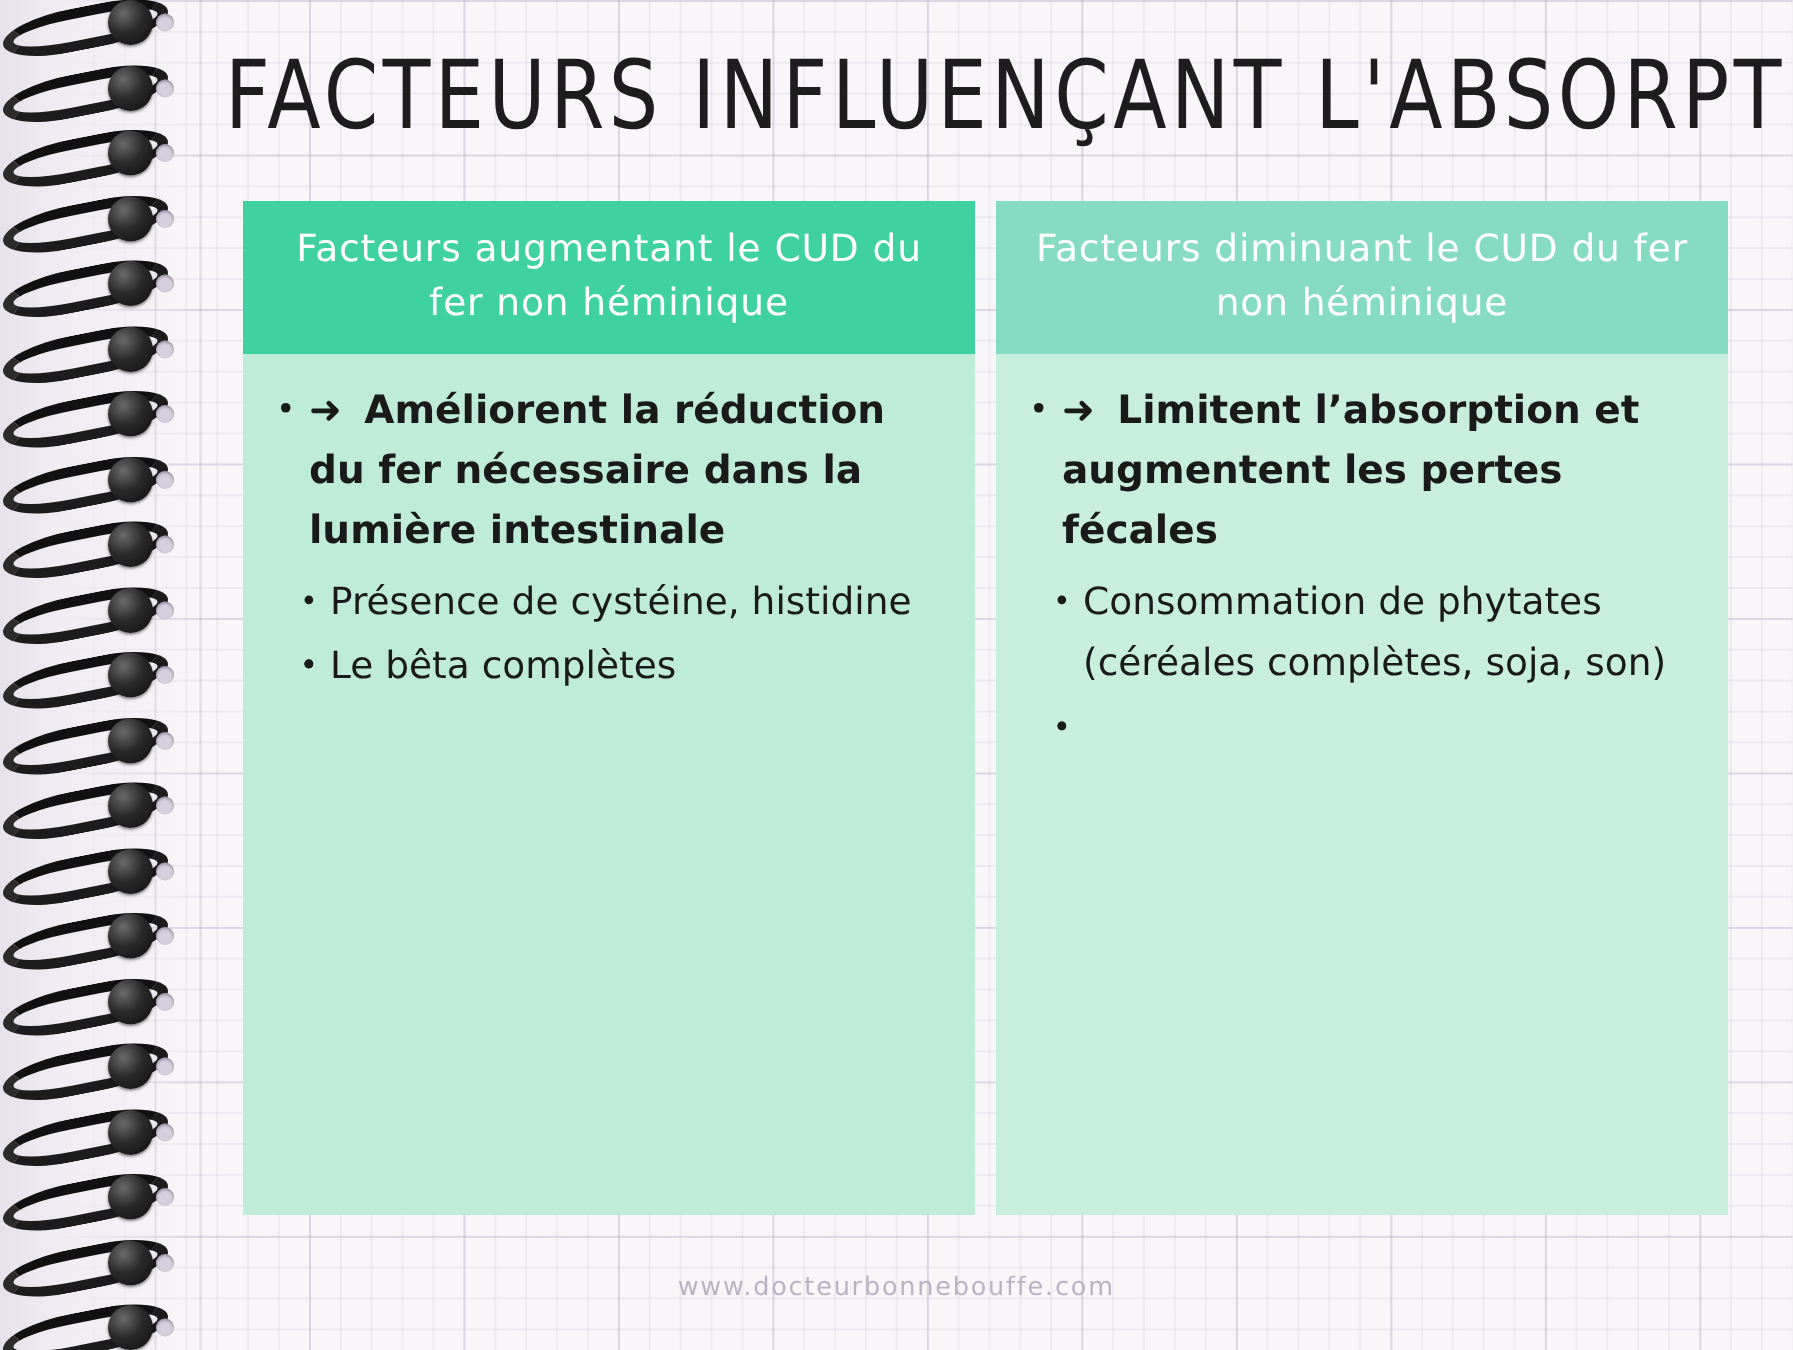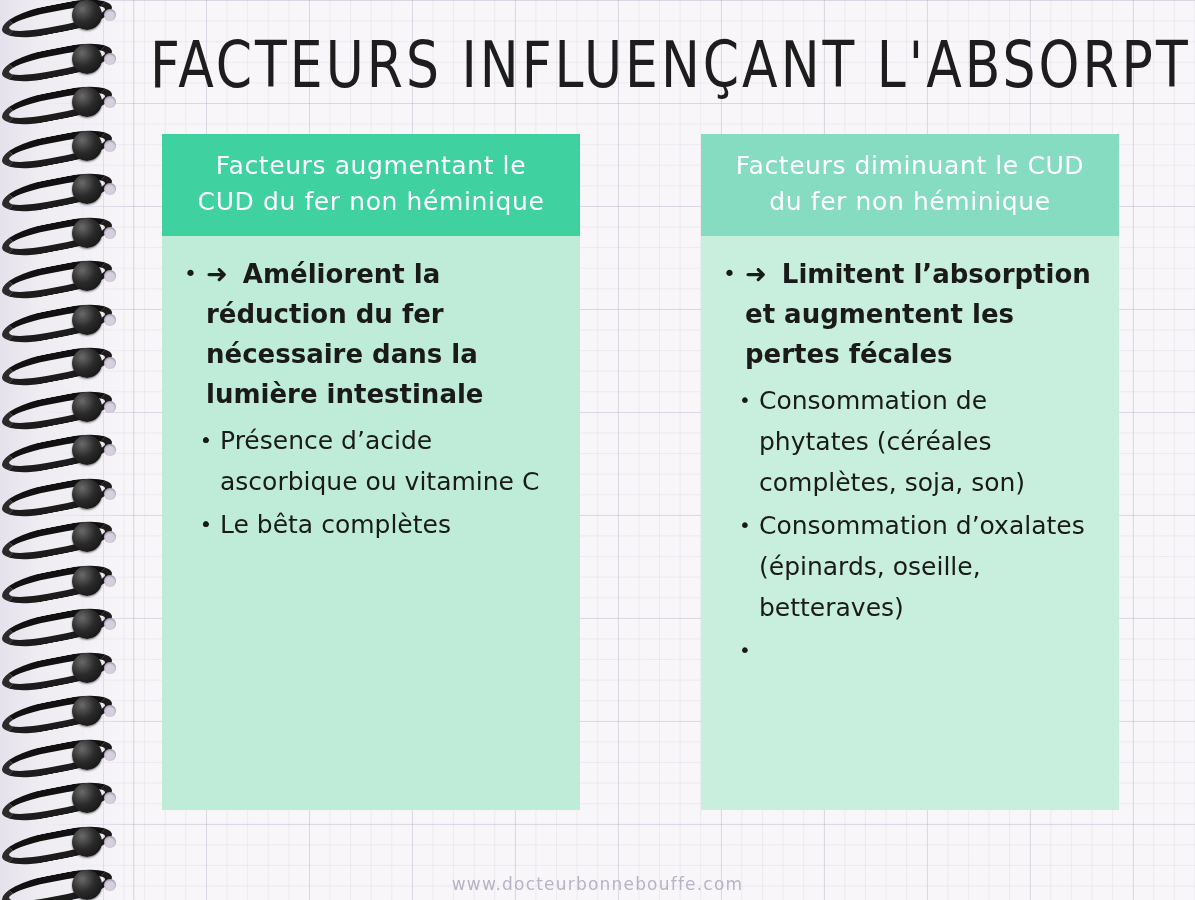--- a/index.html
+++ b/index.html
@@ -100,24 +100,24 @@
     font-weight: 400;
     transform: scaleY(1.22);
     transform-origin: top center;
     white-space: nowrap;
   }
 
   
   .column {
     position: absolute;
     top: 134px;
-    width: 418px;
+    width: 488px;
   }
   #col-left  { left: 162px; }
-  #col-right { left: 701px; }
+  #col-right { left: 664px; }
 
   .col-header {
     box-sizing: border-box;
     width: 100%;
     padding: 14px 26px 16px;
     text-align: center;
     color: #ffffff;
     font-size: 25px;
     line-height: 36px;
     letter-spacing: 0.6px;
@@ -177,21 +177,21 @@
     font-size: 20px;
     line-height: 41px;
   }
   #col-left ul.lvl2  { margin-left: 14px; }
   #col-right ul.lvl2 { margin-left: 14px; }
 
   
   #footer {
     position: absolute;
     left: 0;
-    top: 874px;
+    top: 848px;
     width: 1195px;
     text-align: center;
     font-size: 17px;
     letter-spacing: 1.2px;
     color: #b9b2c4;
   }
 </style>
 </head>
 <body>
 
@@ -316,24 +316,24 @@
       <ul class="lvl1">
         <li class="lvl1">
           <span class="bullet">•</span>
           <span class="arrow">➜</span>
           <span>Améliorent la réduction du fer nécessaire dans la lumière intestinale</span>
         </li>
       </ul>
       <ul class="lvl2">
         <li class="lvl2">
           <span class="bullet">•</span>
-        </li>
-        <li class="lvl2">
-          <span class="bullet">•</span>
-          <span>Présence d’acide ascorbique ou vitamine C</span>
+          <span>Présence de cystéine, histidine</span>
+        </li>
+        <li class="lvl2">
+          <span class="bullet">•</span>
         </li>
         <li class="lvl2">
           <span class="bullet">•</span>
         </li>
         <li class="lvl2">
           <span class="bullet">•</span>
           <span>Le bêta complètes</span>
         </li>
       </ul>
     </div>
@@ -349,21 +349,20 @@
           <span>Limitent l’absorption et augmentent les pertes fécales</span>
         </li>
       </ul>
       <ul class="lvl2">
         <li class="lvl2">
           <span class="bullet">•</span>
           <span>Consommation de phytates (céréales complètes, soja, son)</span>
         </li>
         <li class="lvl2">
           <span class="bullet">•</span>
-          <span>Consommation d’oxalates (épinards, oseille, betteraves)</span>
         </li>
         <li class="lvl2">
           <span class="bullet">•</span>
         </li>
       </ul>
     </div>
   </div>
 
   <div id="footer">www.docteurbonnebouffe.com</div>
 

